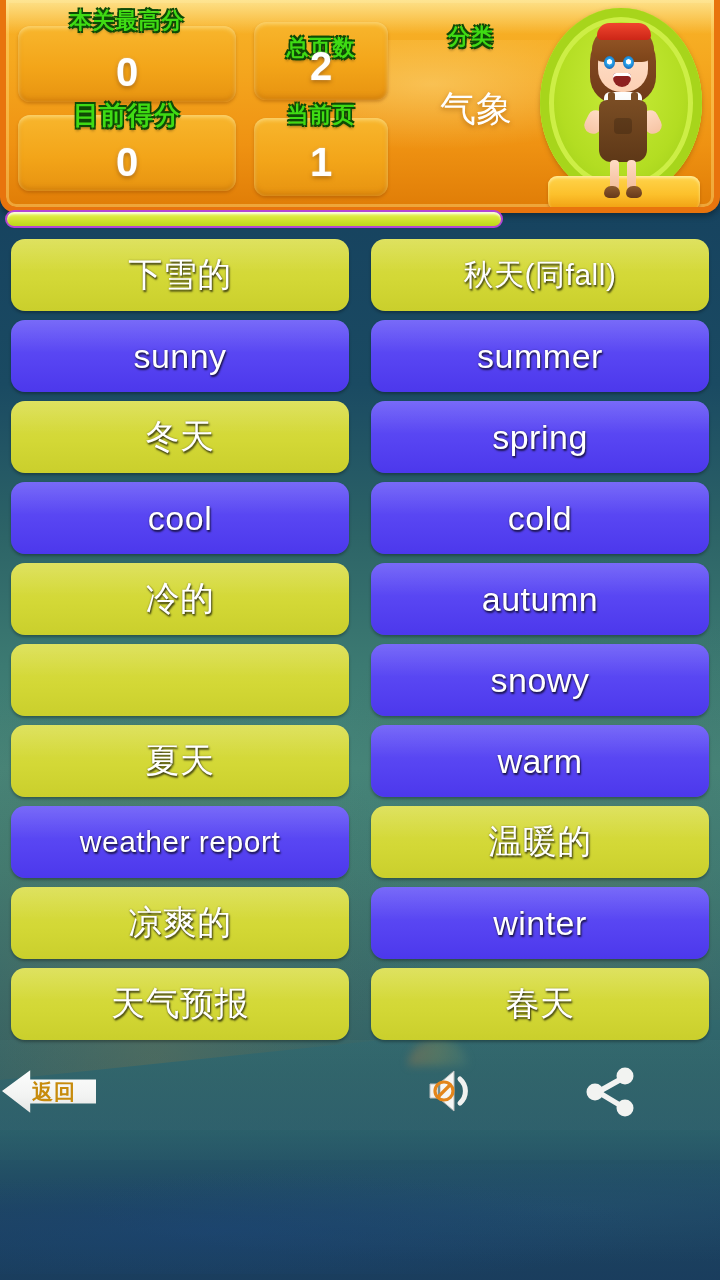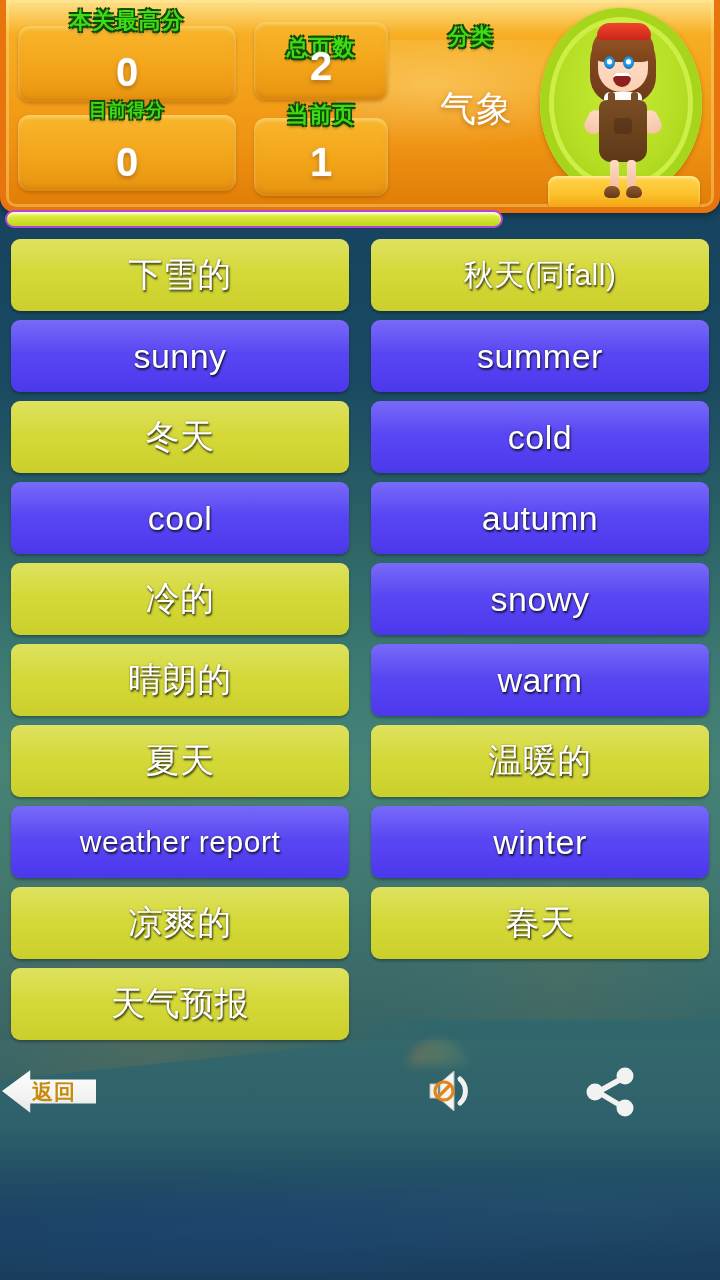--- a/index.html
+++ b/index.html
@@ -94,21 +94,21 @@
   .hud-label {
     position:absolute; text-align:center;
     font-weight:bold; color:#3fdb14;
     text-shadow:
       -1.6px -1.6px 0 #0d4a06, 1.6px -1.6px 0 #0d4a06,
       -1.6px 1.6px 0 #0d4a06, 1.6px 1.6px 0 #0d4a06,
       0 3px 3px rgba(0,0,0,.45);
     letter-spacing:1px; white-space:nowrap;
   }
   .lbl-best { left:12px;  top:6px;   width:218px; font-size:22px; }
-  .lbl-cur  { left:12px;  top:98px;  width:218px; font-size:18px; }
+  .lbl-cur  { left:12px;  top:98px;  width:218px; font-size:26px; }
   .lbl-total{ left:248px; top:6px;   width:134px; font-size:22px;margin-top:27px; }
   .lbl-page { left:248px; top:100px; width:134px; font-size:22px; }
   .lbl-cat  { left:390px; top:22px;  width:150px; font-size:22px; }
 
   .hud-value {
     position:absolute; text-align:center;
     color:#ffffff; font-weight:bold; font-size:40px;
     text-shadow:0 2px 4px rgba(120,60,0,.55), 0 0 2px rgba(255,255,255,.6);
   }
   .val-best { left:12px;  top:50px;  width:218px; }
@@ -196,21 +196,21 @@
     position:absolute; left:0; top:239px; width:720px; height:810px;
   }
   .col { position:absolute; top:0; width:338px; }
   .col-left  { left:11px; }
   .col-right { left:371px; }
 
   .card {
     position:relative;
     width:338px; height:72px;
     margin-bottom:9px;
-    border-radius:9px;
+    border-radius:14px;
     display:flex; align-items:center; justify-content:center;
     text-align:center;
     color:#ffffff;
     font-size:34px;
     letter-spacing:.5px;
     text-shadow:1px 2px 2px rgba(0,0,0,.70), 0 0 2px rgba(0,0,0,.35);
     box-shadow:0 2px 3px rgba(0,0,0,.30);
     cursor:pointer;
     overflow:hidden;
     user-select:none;
@@ -327,21 +327,20 @@
       <div class="card en">
         <div class="inner-gloss"></div>
         <span>cool</span>
       </div>
       <div class="card cn">
         <div class="inner-gloss"></div>
         <span>冷的</span>
       </div>
       <div class="card cn">
         <div class="inner-gloss"></div>
-        <span>晴朗的</span>
       </div>
       <div class="card cn">
         <div class="inner-gloss"></div>
         <span>夏天</span>
       </div>
       <div class="card en small">
         <div class="inner-gloss"></div>
         <span>weather report</span>
       </div>
       <div class="card cn">
@@ -354,20 +353,24 @@
       </div>
     </div>
   <div class="col col-right" id="col-right">
       <div class="card cn small">
         <div class="inner-gloss"></div>
         <span>秋天(同fall)</span>
       </div>
       <div class="card en">
         <div class="inner-gloss"></div>
         <span>summer</span>
+      </div>
+      <div class="card en">
+        <div class="inner-gloss"></div>
+        <span>spring</span>
       </div>
       <div class="card en">
         <div class="inner-gloss"></div>
         <span>cold</span>
       </div>
       <div class="card en">
         <div class="inner-gloss"></div>
         <span>autumn</span>
       </div>
       <div class="card en">

